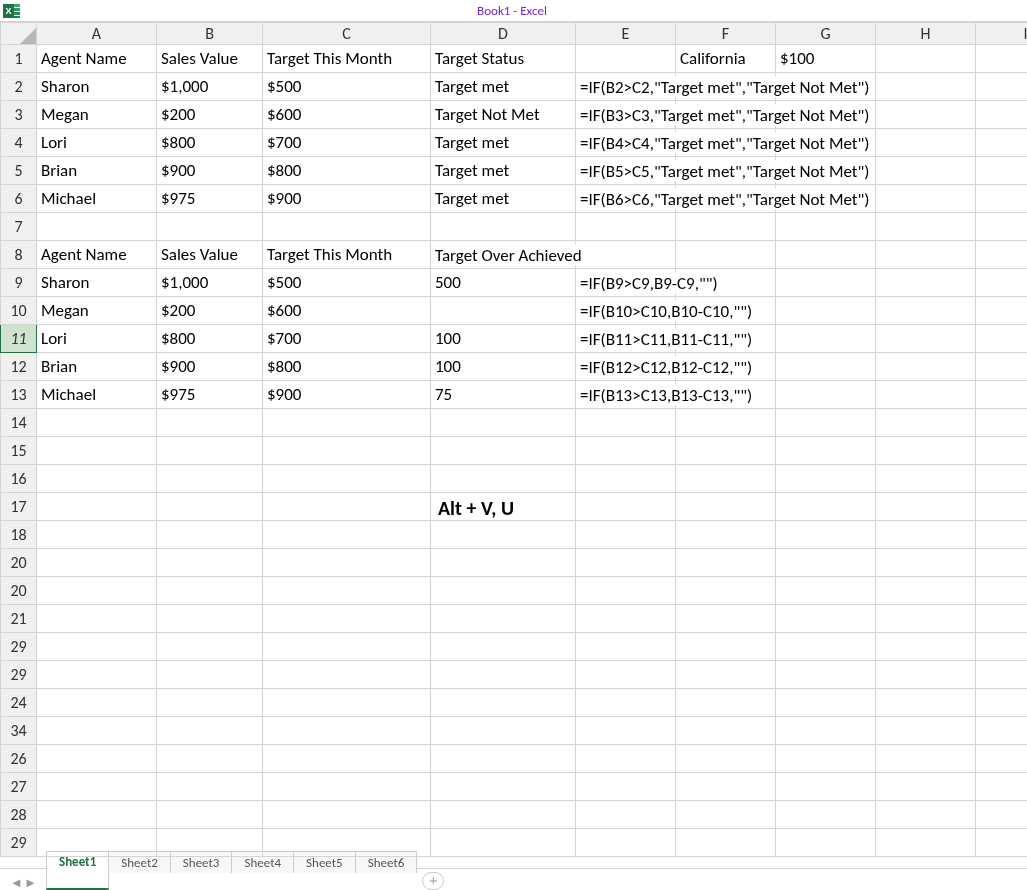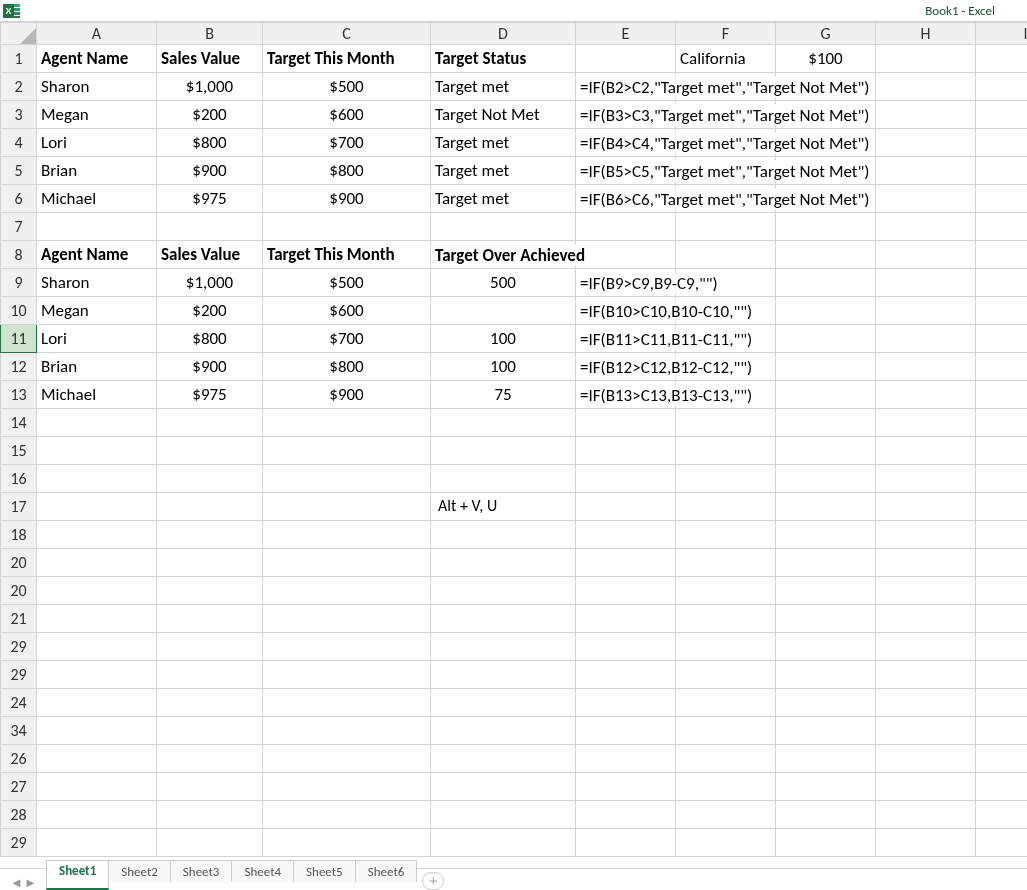--- a/index.html
+++ b/index.html
@@ -1,41 +1,41 @@
 <!DOCTYPE html>
 <html><head>
   <meta charset="utf-8">
   <style>
     * { margin:0; padding:0; box-sizing:border-box; }
     html,body { width:1027px; height:890px; font-family:Calibri,Arial,sans-serif; font-size:17px; color:#000; background:#fff; overflow:hidden;}
     .titlebar { height:22px; background:#fff; display:flex; align-items:center; border-bottom:1px solid #d4d4d4;}
     .titlebar .logo{ width:20px; height:20px; margin:0 7px 0 2px; display:flex; align-items:center; justify-content:center;}
     .titlebar .logo svg rect{ }
-    .titlebar .title-text{ flex:1; text-align:right; font-size:13px; color:#14532d; margin-right:32px;}
+    .titlebar .title-text{ flex:1; text-align:center; font-size:13px; color:#6d28d9; margin-right:32px;}
     .grid-wrap{ position:relative; height:846px; overflow:hidden;}
     table.sheet{ border-collapse:collapse; table-layout:fixed; width:1060px;}
     table.sheet th, table.sheet td{ border:1px solid #d4d4d4; font-weight:normal;}
     table.sheet .corner{ background:#f0f0f0; position:relative;}
     table.sheet .corner::after{content:'';position:absolute; right:0;bottom:0; width:0;height:0;border-style:solid;border-width:0 0 16px 16px;border-color:transparent transparent #b7b7b7 transparent;}
     table.sheet th.colhdr{ background:#f0f0f0; text-align:center; font-size:16px; color:#333; height:22px;}
     table.sheet th.rowhdr{ background:#f0f0f0; text-align:center; font-size:16px; color:#333; width:36px;}
     table.sheet td.cell{ height:28px; padding:0 4px; white-space:nowrap; overflow:visible; text-align:left; vertical-align:middle;}
-    table.sheet td.cell.num{ text-align:center;}
-    table.sheet td.cell.bold{ font-weight:bold;}
-    .overlay-text{ position:absolute; font-weight:400; font-size:16px; left:438px; top:474px; pointer-events:none;}
+    table.sheet td.cell.num{ text-align:left;}
+    table.sheet td.cell.bold{ font-weight:normal;}
+    .overlay-text{ position:absolute; font-weight:700; font-size:20px; left:438px; top:474px; pointer-events:none;}
     .tabs{ height:22px; display:flex; align-items:flex-end; background:#fff; border-top:1px solid #d4d4d4; font-size:13px;}
     .tabs .navbtns{ display:flex; gap:2px; padding:0 10px; color:#999;}
     .tabs .navbtns span{ display:inline-block; width:12px; text-align:center; user-select:none;}
     .tab{ padding:0 12px; height:22px; line-height:22px; border:1px solid #ccc; border-bottom:none; background:#f7f7f7; color:#555; margin-right:-1px; cursor:pointer;}
-    .tab.active{ background:#fff; color:#217346; font-weight:700; border-bottom:2px solid #217346; height:30px; line-height:20px;}
+    .tab.active{ background:#fff; color:#217346; font-weight:700; border-bottom:2px solid #217346; height:39px; line-height:20px;}
     .addtab{ width:22px; text-align:center; color:#999; border:1px solid #ccc; border-radius:11px; height:18px; line-height:16px; margin-left:6px; font-size:14px; cursor:pointer;}
     
     col.c-rh{width:36px;} col.c-A{width:120px;} col.c-B{width:106px;} col.c-C{width:168px;} col.c-D{width:145px;} col.c-E{width:100px;} col.c-F{width:100px;} col.c-G{width:100px;} col.c-H{width:100px;} col.c-I{width:100px;}
     
-    tr[data-r="11"] th.rowhdr{ background:#cfe3cf; border:1px solid #217346; }
+    tr[data-r="11"] th.rowhdr{ background:#cfe3cf; border:1px solid #217346;font-style:italic; }
     
     .ovf{ position:relative; }
     .ovf span.ofw{ position:absolute; left:4px; top:50%; transform:translateY(-50%); white-space:nowrap; background:#fff; padding-right:2px;}
   </style>
 </head>
 <body>
 
 <div class="titlebar">
   <span class="logo">
     <svg width="18" height="18" viewBox="0 0 18 18">

